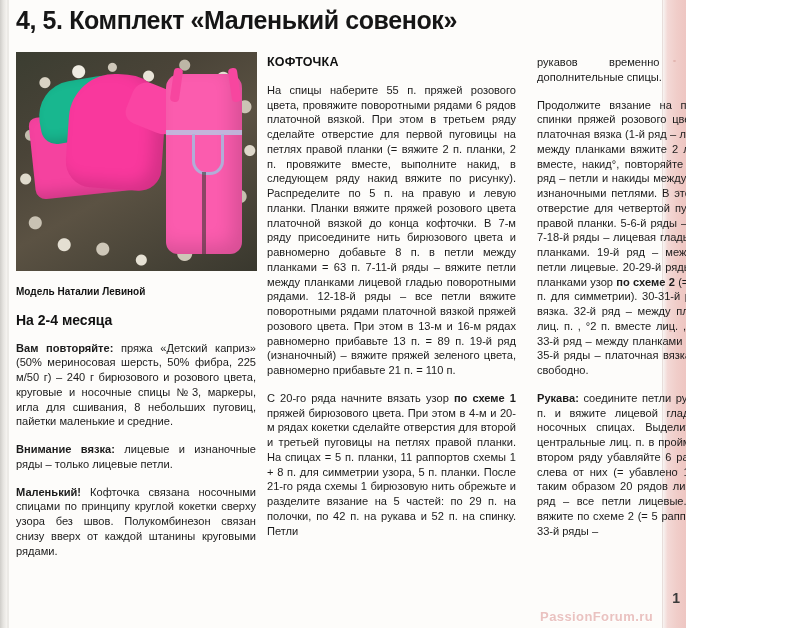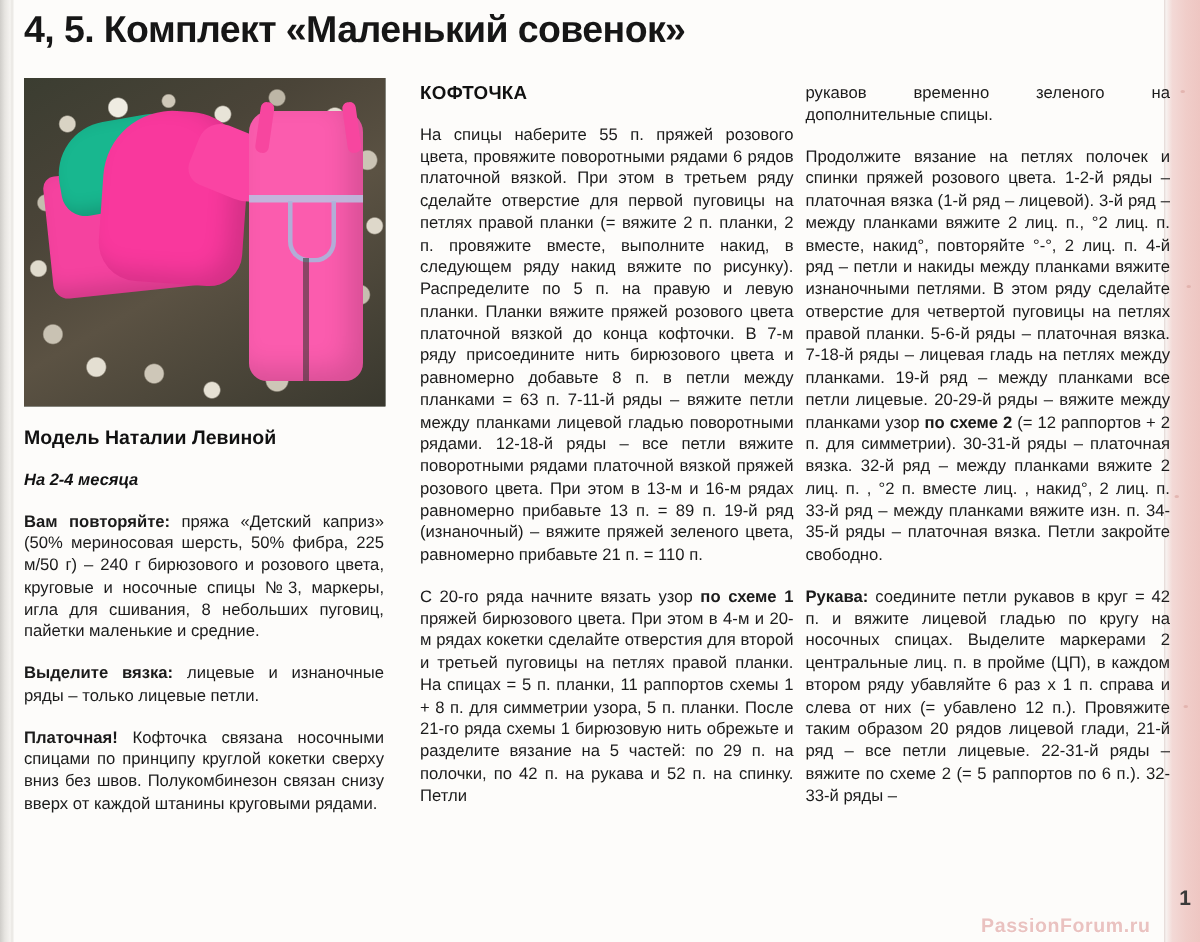--- a/index.html
+++ b/index.html
@@ -5,21 +5,21 @@
   html, body {
     margin: 0;
     padding: 0;
     background: #ffffff;
   }
   body {
     font-family: "Liberation Sans", "DejaVu Sans", sans-serif;
   }
   #page {
     position: relative;
-    width: 800px;
+    width: 686px;
     height: 628px;
     background: #fdfcfa;
     overflow: hidden;
   }
   
   .edge-left {
     position: absolute;
     left: 0; top: 0;
     width: 7px; height: 628px;
     background: linear-gradient(to right, #cfcdc9 0%, #e6e4e0 45%, #f6f4f1 100%);
@@ -178,44 +178,43 @@
     top: 55px;
     font-size: 11.1px;
     line-height: 14.75px;
     color: #1b1b1b;
     text-align: justify;
     -webkit-hyphens: none;
     hyphens: none;
   }
   .col p { margin: 0 0 13px 0; }
   .col1 { left: 16px; top: 285px; width: 240px; }
-  .col2 { left: 280px; width: 249px; }
+  .col2 { left: 267px; width: 249px; }
   .col3 { left: 537px; width: 243px; }
 
   .h-section {
     font-size: 12.5px;
     font-weight: bold;
     letter-spacing: .2px;
     margin: 0 0 13px 0;
     color: #111;
   }
   b { font-weight: bold; }
 
   .credit {
-    font-size: 13px;
+    font-size: 10px;
     font-weight: bold;
     margin: 0 0 15px 0;
     color: #111;
   }
   .size {
-    font-size: 11px;
+    font-size: 14px;
     font-weight: bold;
     margin: 0 0 16px 0;
     color: #111;
-    font-style: italic;
   }
 
   
   .watermark {
     position: absolute;
     right: 33px;
     bottom: 4px;
     font-size: 13px;
     font-weight: bold;
     color: #e9bfbd;
@@ -262,22 +261,22 @@
       <div class="belt"></div>
       <div class="cord"></div>
       <div class="romper-split"></div>
     </div>
   </div>
 
   <div class="col col1">
     <p class="credit">Модель Наталии Левиной</p>
     <p class="size">На 2-4 месяца</p>
     <p><b>Вам повторяйте:</b><span> пряжа «Детский каприз» (50% мериносовая шерсть, 50% фибра, 225 м/50 г) – 240 г бирюзового и розового цвета, круговые и носочные спицы №3, маркеры, игла для сшивания, 8 небольших пуговиц, пайетки маленькие и средние.</span></p>
-    <p><b>Выделите вязка:</b><span> лицевые и изнаночные ряды – только лицевые петли.</span></p>
-    <p><b>Платочная!</b><span> Кофточка связана носочными спицами по принципу круглой кокетки сверху вниз без швов. Полукомбинезон связан снизу вверх от каждой штанины круговыми рядами.</span></p>
+    <p><b>Внимание вязка:</b><span> лицевые и изнаночные ряды – только лицевые петли.</span></p>
+    <p><b>Маленький!</b><span> Кофточка связана носочными спицами по принципу круглой кокетки сверху узора без швов. Полукомбинезон связан снизу вверх от каждой штанины круговыми рядами.</span></p>
   </div>
 
   <div class="col col2">
     <p class="h-section">КОФТОЧКА</p>
     <p>На спицы наберите 55 п. пряжей розового цвета, провяжите поворотными рядами 6 рядов платочной вязкой. При этом в третьем ряду сделайте отверстие для первой пуговицы на петлях правой планки (= вяжите 2 п. планки, 2 п. провяжите вместе, выполните накид, в следующем ряду накид вяжите по рисунку). Распределите по 5 п. на правую и левую планки. Планки вяжите пряжей розового цвета платочной вязкой до конца кофточки. В 7-м ряду присоедините нить бирюзового цвета и равномерно добавьте 8 п. в петли между планками = 63 п. 7-11-й ряды – вяжите петли между планками лицевой гладью поворотными рядами. 12-18-й ряды – все петли вяжите поворотными рядами платочной вязкой пряжей розового цвета. При этом в 13-м и 16-м рядах равномерно прибавьте 13 п. = 89 п. 19-й ряд (изнаночный) – вяжите пряжей зеленого цвета, равномерно прибавьте 21 п. = 110 п.</p>
     <p><span>С 20-го ряда начните вязать узор </span><b>по схеме 1</b><span> пряжей бирюзового цвета. При этом в 4-м и 20-м рядах кокетки сделайте отверстия для второй и третьей пуговицы на петлях правой планки. На спицах = 5 п. планки, 11 раппортов схемы 1 + 8 п. для симметрии узора, 5 п. планки. После 21-го ряда схемы 1 бирюзовую нить обрежьте и разделите вязание на 5 частей: по 29 п. на полочки, по 42 п. на рукава и 52 п. на спинку. Петли</span></p>
   </div>
 
   <div class="col col3">
     <p>рукавов временно зеленого на дополнительные спицы.</p>

